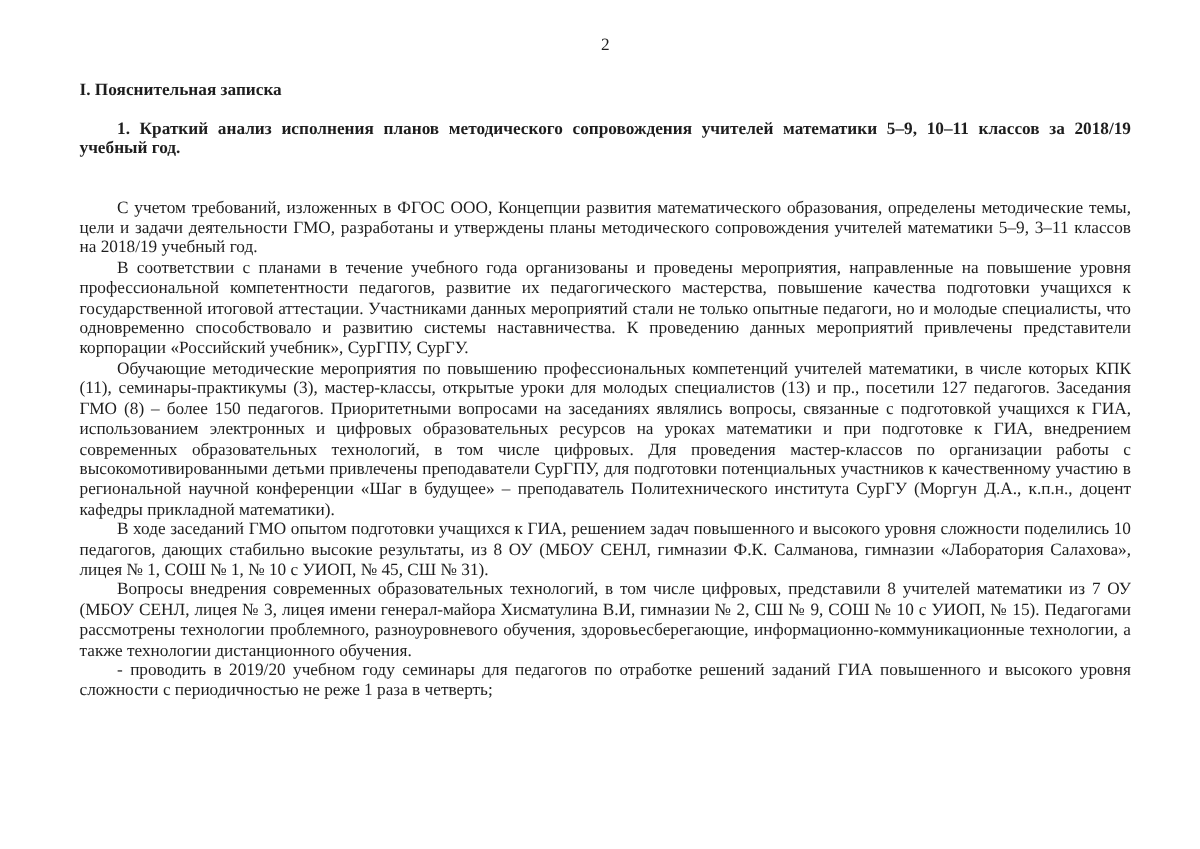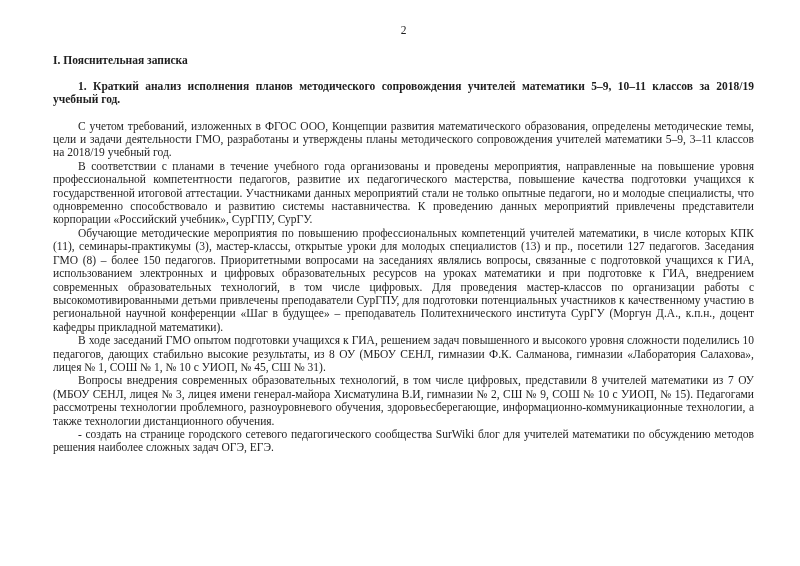--- a/index.html
+++ b/index.html
@@ -32,21 +32,21 @@
     margin: 16px 0 12px 0;
     text-align: left;
   }
   .para {
     margin: 0;
     text-align: justify;
     text-indent: 25px;
   }
   .para.bold {
     font-weight: bold;
-    margin-bottom: 13px;
+    margin-bottom: 26px;
   }
 </style>
 </head>
 <body>
 
 <div class="page">
   <div class="page-number">2</div>
 
   <div class="section-heading">I. Пояснительная записка</div>
 
@@ -56,15 +56,15 @@
 
   <p class="para">В соответствии с планами в течение учебного года организованы и проведены мероприятия, направленные на повышение уровня профессиональной компетентности педагогов, развитие их педагогического мастерства, повышение качества подготовки учащихся к государственной итоговой аттестации. Участниками данных мероприятий стали не только опытные педагоги, но и молодые специалисты, что одновременно способствовало и развитию системы наставничества. К проведению данных мероприятий привлечены представители корпорации «Российский учебник», СурГПУ, СурГУ.</p>
 
   <p class="para">Обучающие методические мероприятия по повышению профессиональных компетенций учителей математики, в числе которых КПК (11), семинары-практикумы (3), мастер-классы, открытые уроки для молодых специалистов (13) и пр., посетили 127 педагогов. Заседания ГМО (8) – более 150 педагогов. Приоритетными вопросами на заседаниях являлись вопросы, связанные с подготовкой учащихся к ГИА, использованием электронных и цифровых образовательных ресурсов на уроках математики и при подготовке к ГИА, внедрением современных образовательных технологий, в том числе цифровых. Для проведения мастер-классов по организации работы с высокомотивированными детьми привлечены преподаватели СурГПУ, для подготовки потенциальных участников к качественному участию в региональной научной конференции «Шаг в будущее» – преподаватель Политехнического института СурГУ (Моргун Д.А., к.п.н., доцент кафедры прикладной математики).</p>
 
   <p class="para">В ходе заседаний ГМО опытом подготовки учащихся к ГИА, решением задач повышенного и высокого уровня сложности поделились 10 педагогов, дающих стабильно высокие результаты, из 8 ОУ (МБОУ СЕНЛ, гимназии Ф.К. Салманова, гимназии «Лаборатория Салахова», лицея № 1, СОШ № 1, № 10 с УИОП, № 45, СШ № 31).</p>
 
   <p class="para">Вопросы внедрения современных образовательных технологий, в том числе цифровых, представили 8 учителей математики из 7 ОУ (МБОУ СЕНЛ, лицея № 3, лицея имени генерал-майора Хисматулина В.И, гимназии № 2, СШ № 9, СОШ № 10 с УИОП, № 15). Педагогами рассмотрены технологии проблемного, разноуровневого обучения, здоровьесберегающие, информационно-коммуникационные технологии, а также технологии дистанционного обучения.</p>
 
 
+  <p class="para">- проводить в 2019/20 учебном году семинары для педагогов по отработке решений заданий ГИА повышенного и высокого уровня сложности с периодичностью не реже 1 раза в четверть;</p>
 
-  <p class="para">- создать на странице городского сетевого педагогического сообщества SurWiki блог для учителей математики по обсуждению методов решения наиболее сложных задач ОГЭ, ЕГЭ.</p>
 </div>
 
 </body></html>

